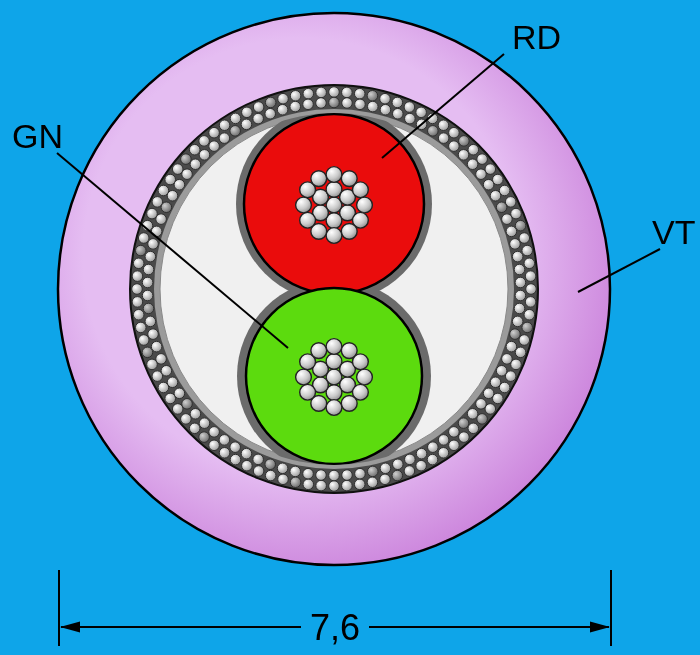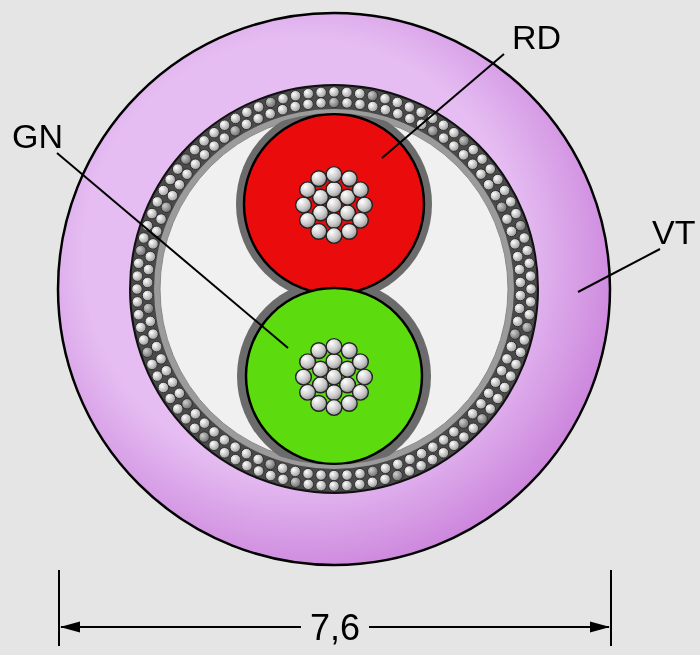--- a/index.html
+++ b/index.html
@@ -4,21 +4,21 @@
 <style>
   html, body {
     margin: 0;
     padding: 0;
     background: #ffffff;
   }
   .stage {
     position: relative;
     width: 700px;
     height: 655px;
-    background: #e5e5e5;
+    background: #0ea5e9;
     overflow: hidden;
   }
   svg text {
     font-family: "Liberation Sans", "DejaVu Sans", sans-serif;
     font-size: 34px;
     fill: #000000;
   }
   svg text.dim {
     font-size: 36px;
   }

